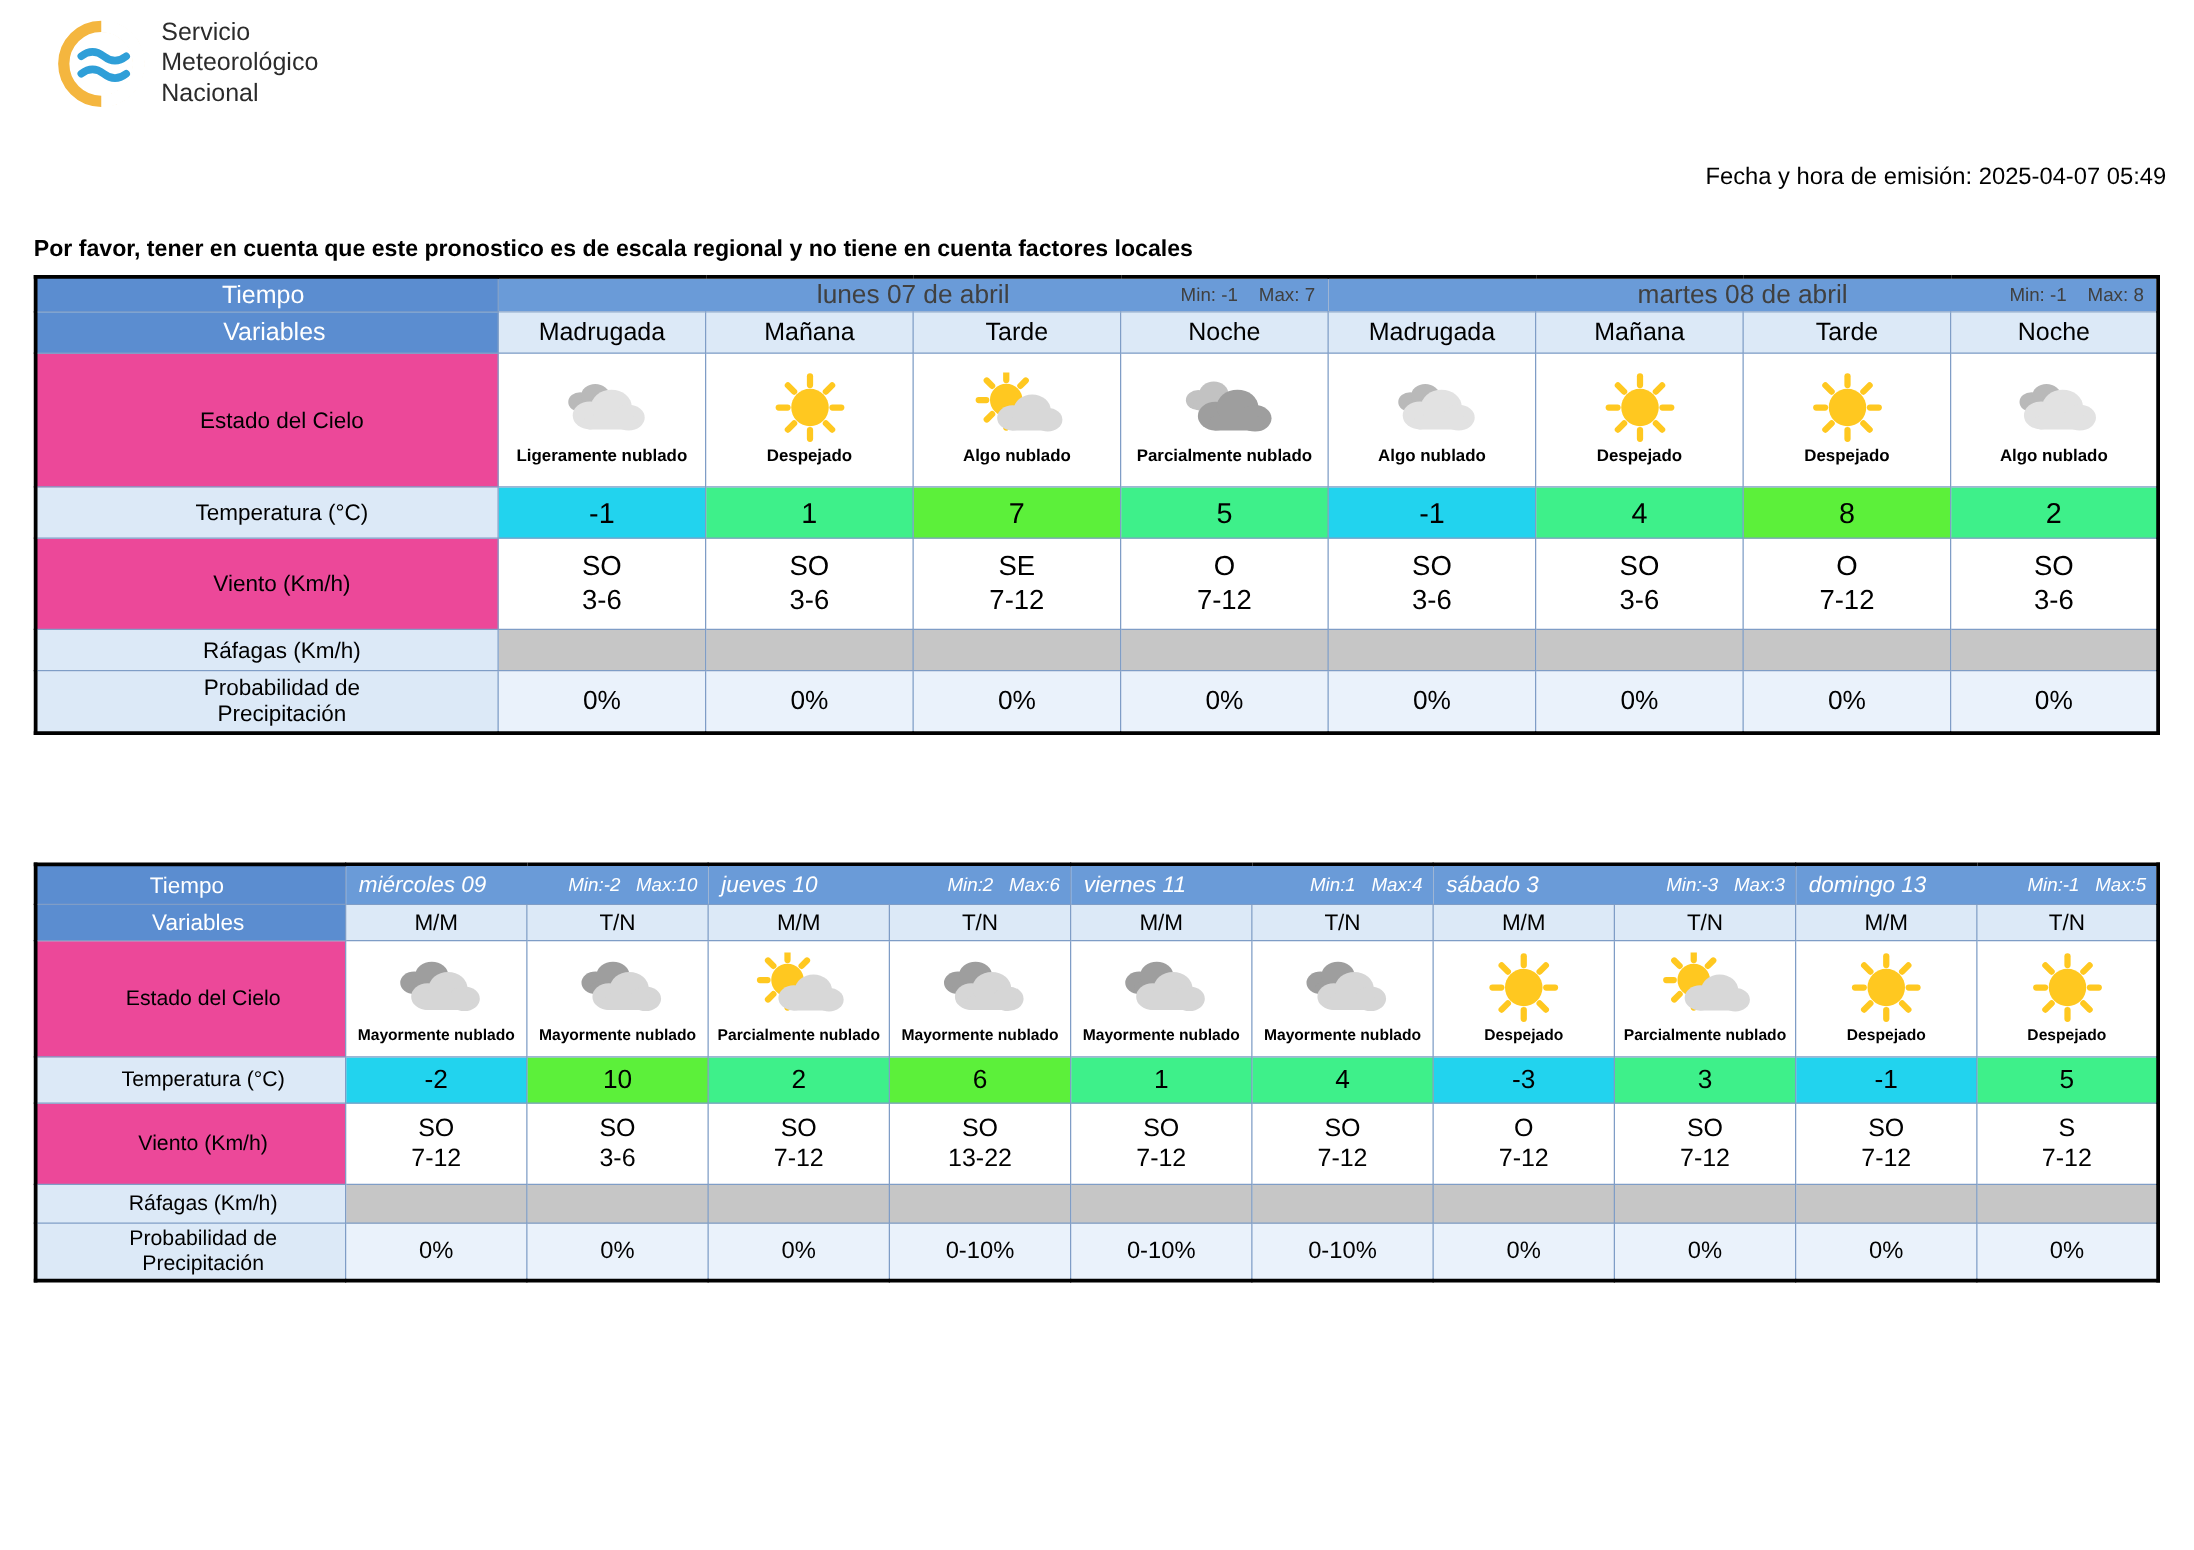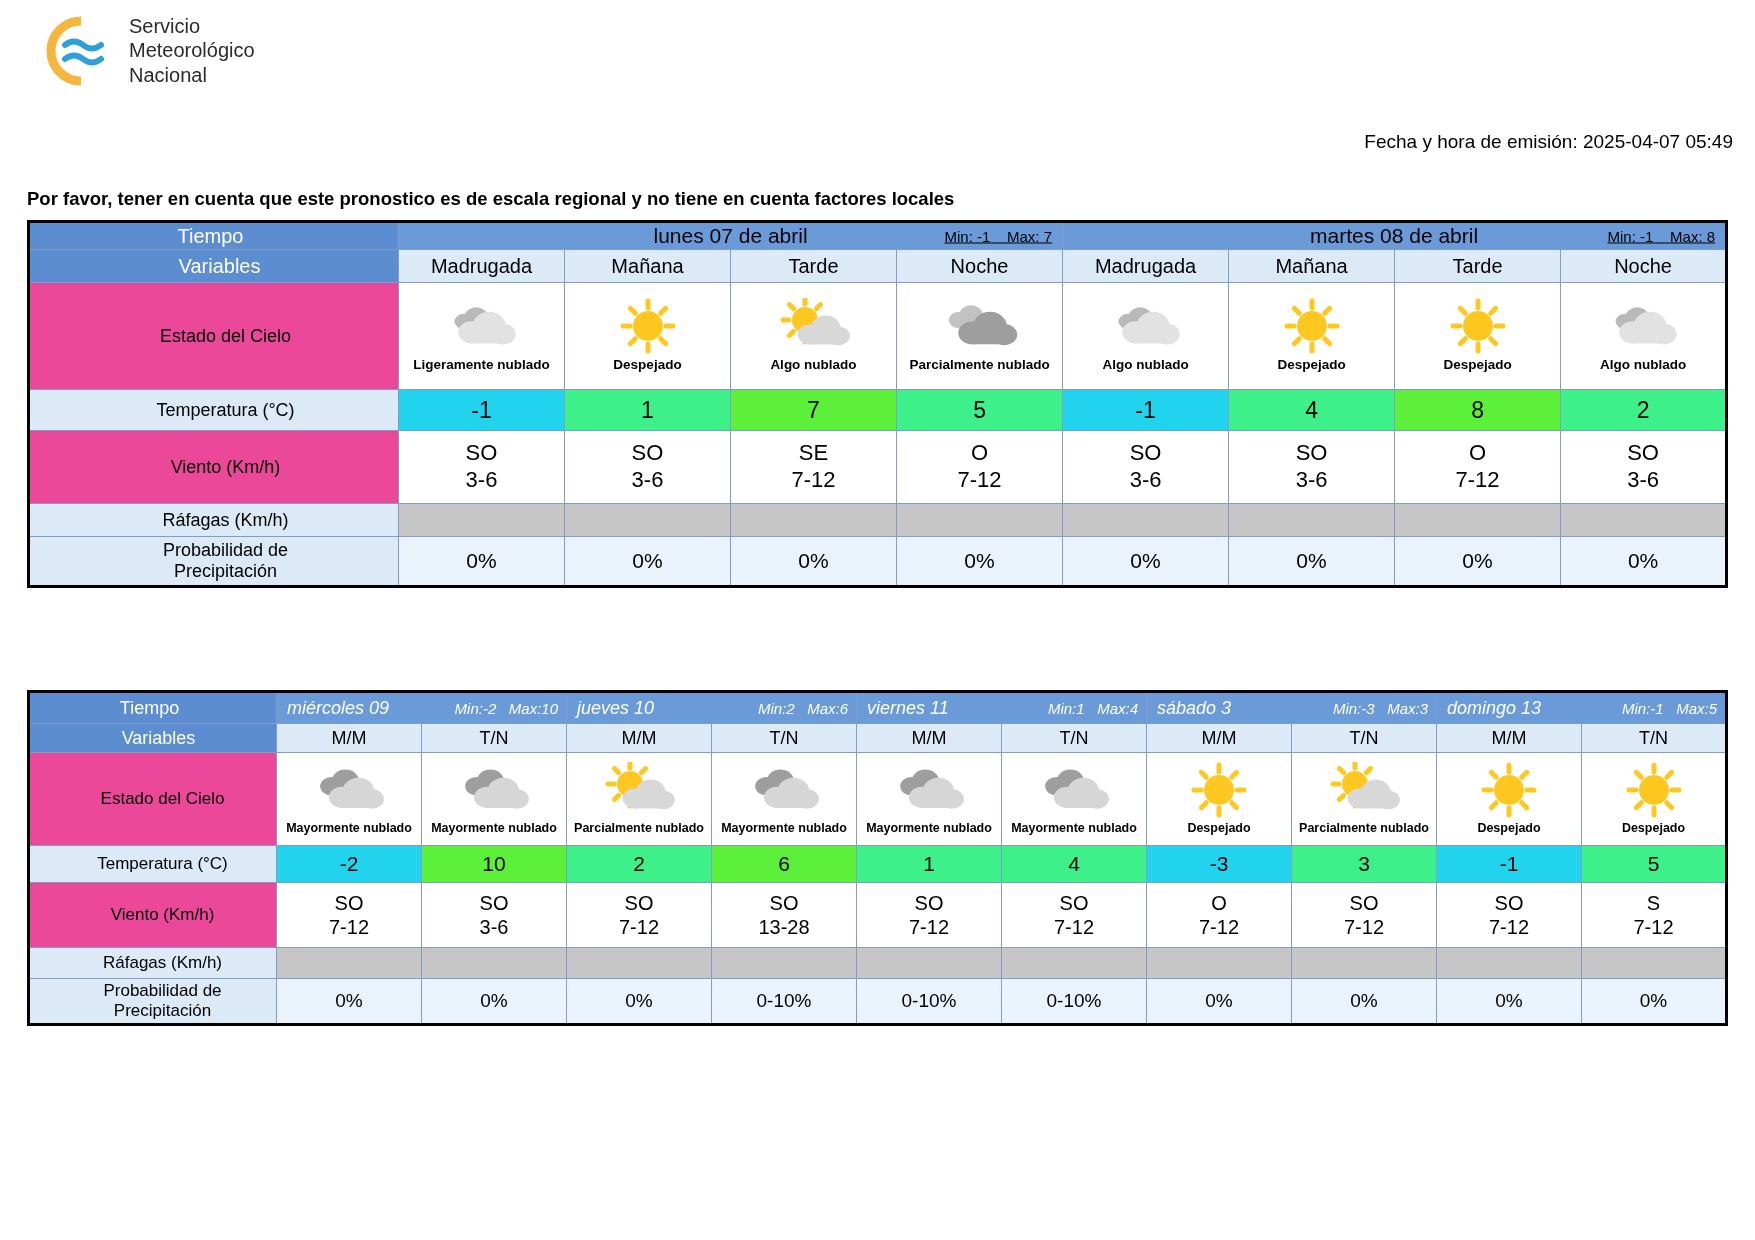--- a/index.html
+++ b/index.html
@@ -92,35 +92,34 @@
   .corner-bottom {
     background: #5b8dd0;
     color: #ffffff;
     font-weight: bold;
     text-align: left;
     padding-left: 12px;
     font-size: 20px;
   }
   .day-head {
     background: #6a9bd8;
-    color: #000000;
+    color: #404040;
     font-size: 21px;
     position: relative;
   }
   .day-head .dayname {
     display: inline-block;
   }
   .day-head .minmax {
     position: absolute;
     right: 10px;
     top: 50%;
     transform: translateY(-50%);
     font-size: 15px;
     white-space: nowrap;
-    text-decoration: underline;
   }
   .slot-head {
     background: #dce9f7;
     font-size: 20px;
     color: #000;
     height: 30px;
   }
   .rowlabel {
     text-align: left;
     padding-left: 24px;
@@ -802,21 +801,21 @@
       <td class="wind-cell">
         <div>SO</div>
         <div>3-6</div>
       </td>
       <td class="wind-cell">
         <div>SO</div>
         <div>7-12</div>
       </td>
       <td class="wind-cell">
         <div>SO</div>
-        <div>13-28</div>
+        <div>13-22</div>
       </td>
       <td class="wind-cell">
         <div>SO</div>
         <div>7-12</div>
       </td>
       <td class="wind-cell">
         <div>SO</div>
         <div>7-12</div>
       </td>
       <td class="wind-cell">

